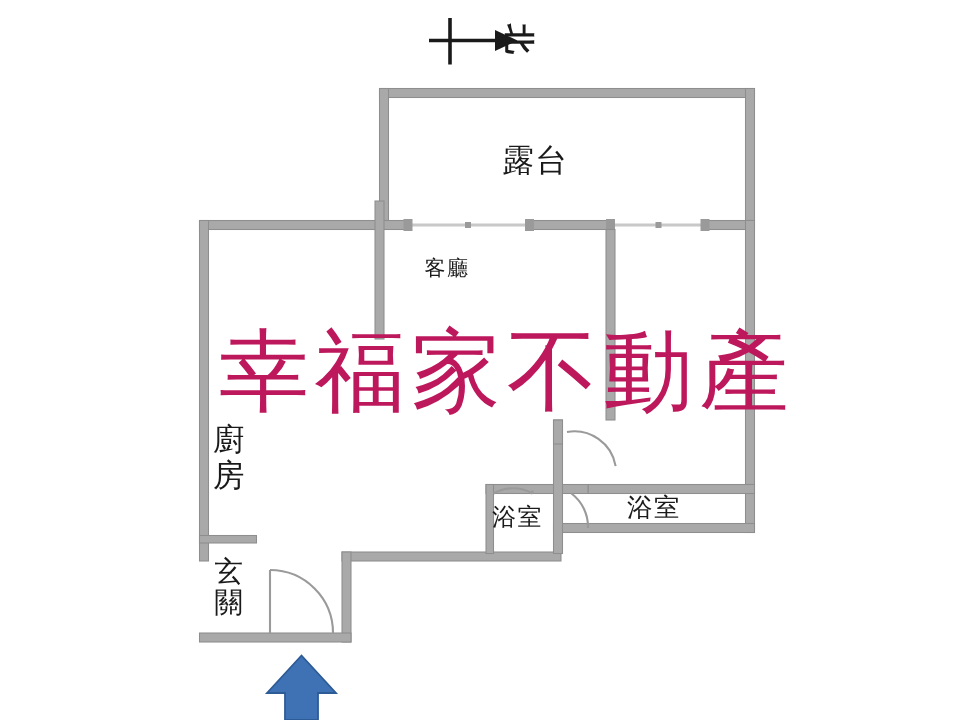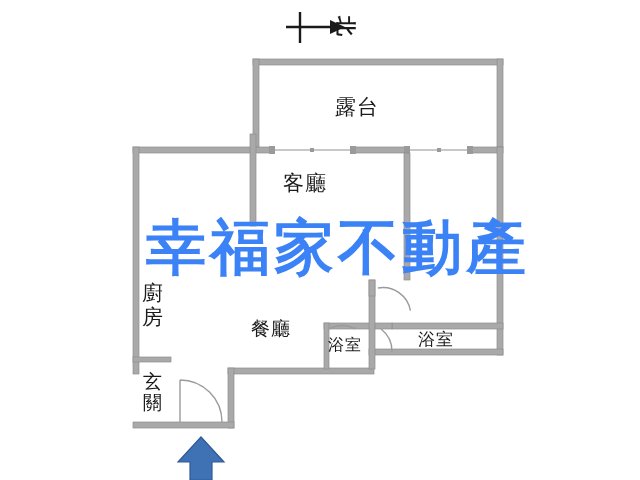--- a/index.html
+++ b/index.html
@@ -28,23 +28,23 @@
     color: #1a1a1a;
     font-family: "DejaVu Sans", "Liberation Sans", sans-serif;
     text-align: left;
     line-height: 1.12;
     white-space: pre-line;
     letter-spacing: 1px;
     z-index: 6;
   }
   .wm {
     position: absolute;
-    color: #3b82f6;
+    color: #be185d;
     font-family: "DejaVu Sans", "Liberation Sans", sans-serif;
-    font-weight: bold;
+    font-weight: normal;
     font-size: 60px;
     letter-spacing: 4px;
     white-space: nowrap;
     z-index: 4;
     left: 146px;
     top: 208px;
   }
   .compass-label {
     position: absolute;
     left: 333px;
@@ -147,30 +147,29 @@
     <g>
       <polygon points="201,437 224,462 212,462 212,480 190,480 190,462 178,462" fill="#3f72b5" stroke="#2d5b96" stroke-width="1.2"></polygon>
     </g>
   </svg>
 
   <div class="wm">幸福家不動產</div>
 
   <div class="label" style="left:335px; top:96px; width:80px; font-size:21px;">露台</div>
 
 
-  <div class="label" style="left:283px; top:172px; width:80px; font-size:21px;">客廳</div>
+  <div class="label" style="left:283px; top:172px; width:80px; font-size:14px;">客廳</div>
 
 
   <div class="label" style="left:142px; top:282px; width:40px; font-size:21px;">廚
 房</div>
 
   <div class="label" style="left:143px; top:371px; width:36px; font-size:19px;">玄
 關</div>
 
-  <div class="label" style="left:251px; top:318px; width:60px; font-size:19px;">餐廳</div>
 
   <div class="label" style="left:328px; top:336px; width:48px; font-size:16px;">浴室</div>
 
   <div class="label" style="left:418px; top:330px; width:52px; font-size:17px;">浴室</div>
 
   <div class="compass-label">北</div>
 
 </div>
 
 </body></html>

